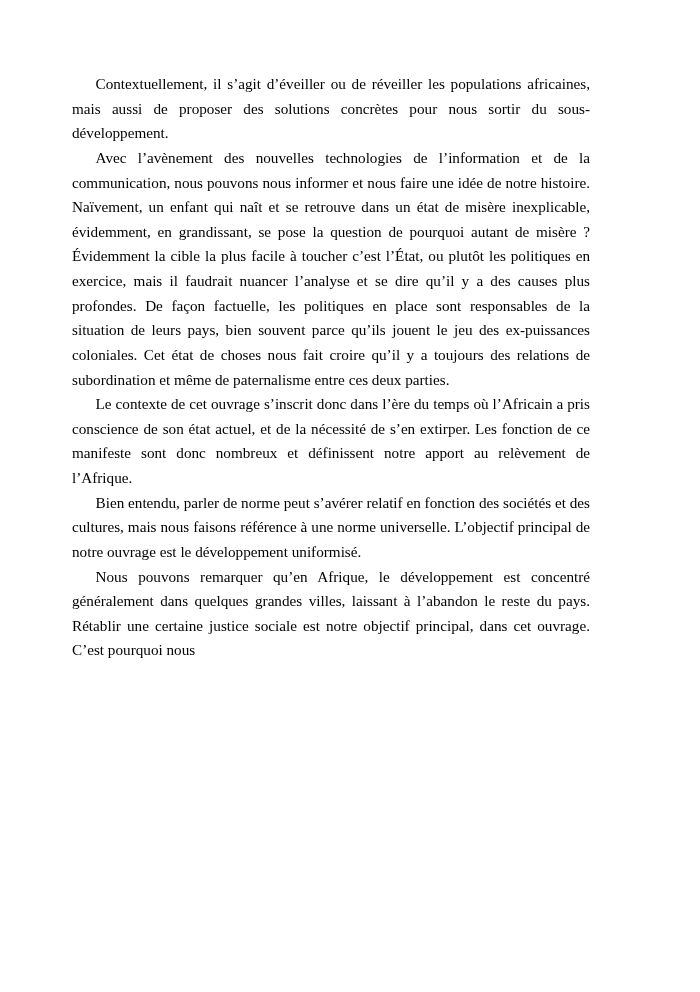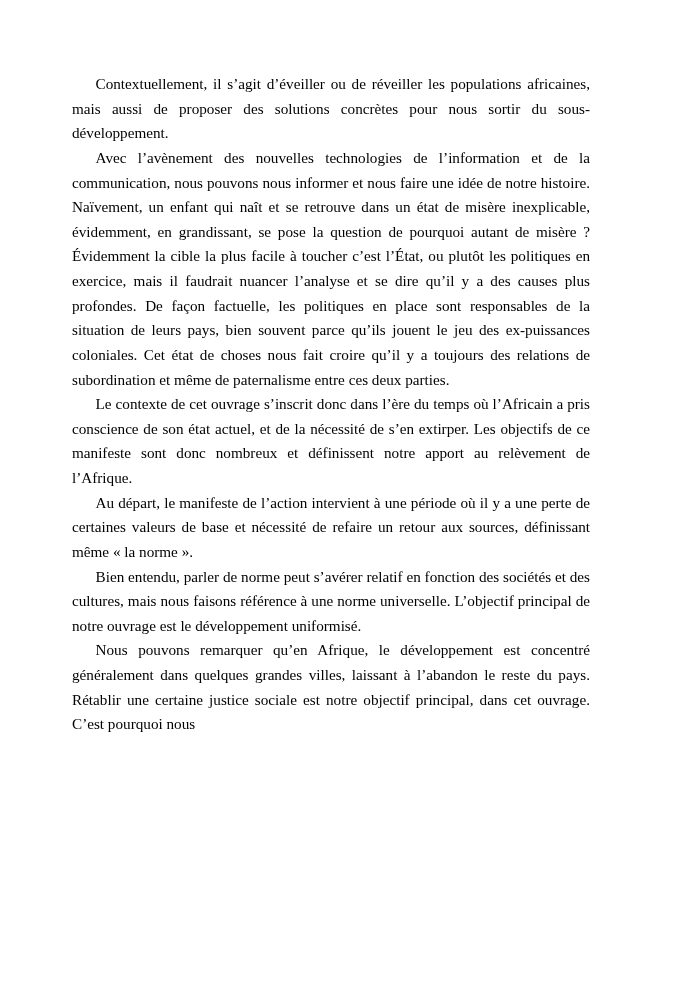--- a/index.html
+++ b/index.html
@@ -32,18 +32,17 @@
     text-indent: 1.55em;
   }
 </style>
 </head>
 <body>
 
 <div class="page">
   <div class="body-text">
     <p>Contextuellement, il s’agit d’éveiller ou de réveiller les populations africaines, mais aussi de proposer des solutions concrètes pour nous sortir du sous-développement.</p>
     <p>Avec l’avènement des nouvelles technologies de l’information et de la communication, nous pouvons nous informer et nous faire une idée de notre histoire. Naïvement, un enfant qui naît et se retrouve dans un état de misère inexplicable, évidemment, en grandissant, se pose la question de pourquoi autant de misère ? Évidemment la cible la plus facile à toucher c’est l’État, ou plutôt les politiques en exercice, mais il faudrait nuancer l’analyse et se dire qu’il y a des causes plus profondes. De façon factuelle, les politiques en place sont responsables de la situation de leurs pays, bien souvent parce qu’ils jouent le jeu des ex-puissances coloniales. Cet état de choses nous fait croire qu’il y a toujours des relations de subordination et même de paternalisme entre ces deux parties.</p>
-    <p>Le contexte de cet ouvrage s’inscrit donc dans l’ère du temps où l’Africain a pris conscience de son état actuel, et de la nécessité de s’en extirper. Les objectifs de ce manifeste sont donc nombreux et définissent notre apport au relèvement de l’Afrique.</p>
-    <p>Au départ, le manifeste de l’action intervient à une période où il y a une perte de certaines valeurs de base et nécessité de refaire un retour aux sources, définissant même « la norme ».</p>
+    <p>Le contexte de cet ouvrage s’inscrit donc dans l’ère du temps où l’Africain a pris conscience de son état actuel, et de la nécessité de s’en extirper. Les fonction de ce manifeste sont donc nombreux et définissent notre apport au relèvement de l’Afrique.</p>
     <p>Bien entendu, parler de norme peut s’avérer relatif en fonction des sociétés et des cultures, mais nous faisons référence à une norme universelle. L’objectif principal de notre ouvrage est le développement uniformisé.</p>
     <p>Nous pouvons remarquer qu’en Afrique, le développement est concentré généralement dans quelques grandes villes, laissant à l’abandon le reste du pays. Rétablir une certaine justice sociale est notre objectif principal, dans cet ouvrage. C’est pourquoi nous</p>
   </div>
 </div>
 
 </body></html>

